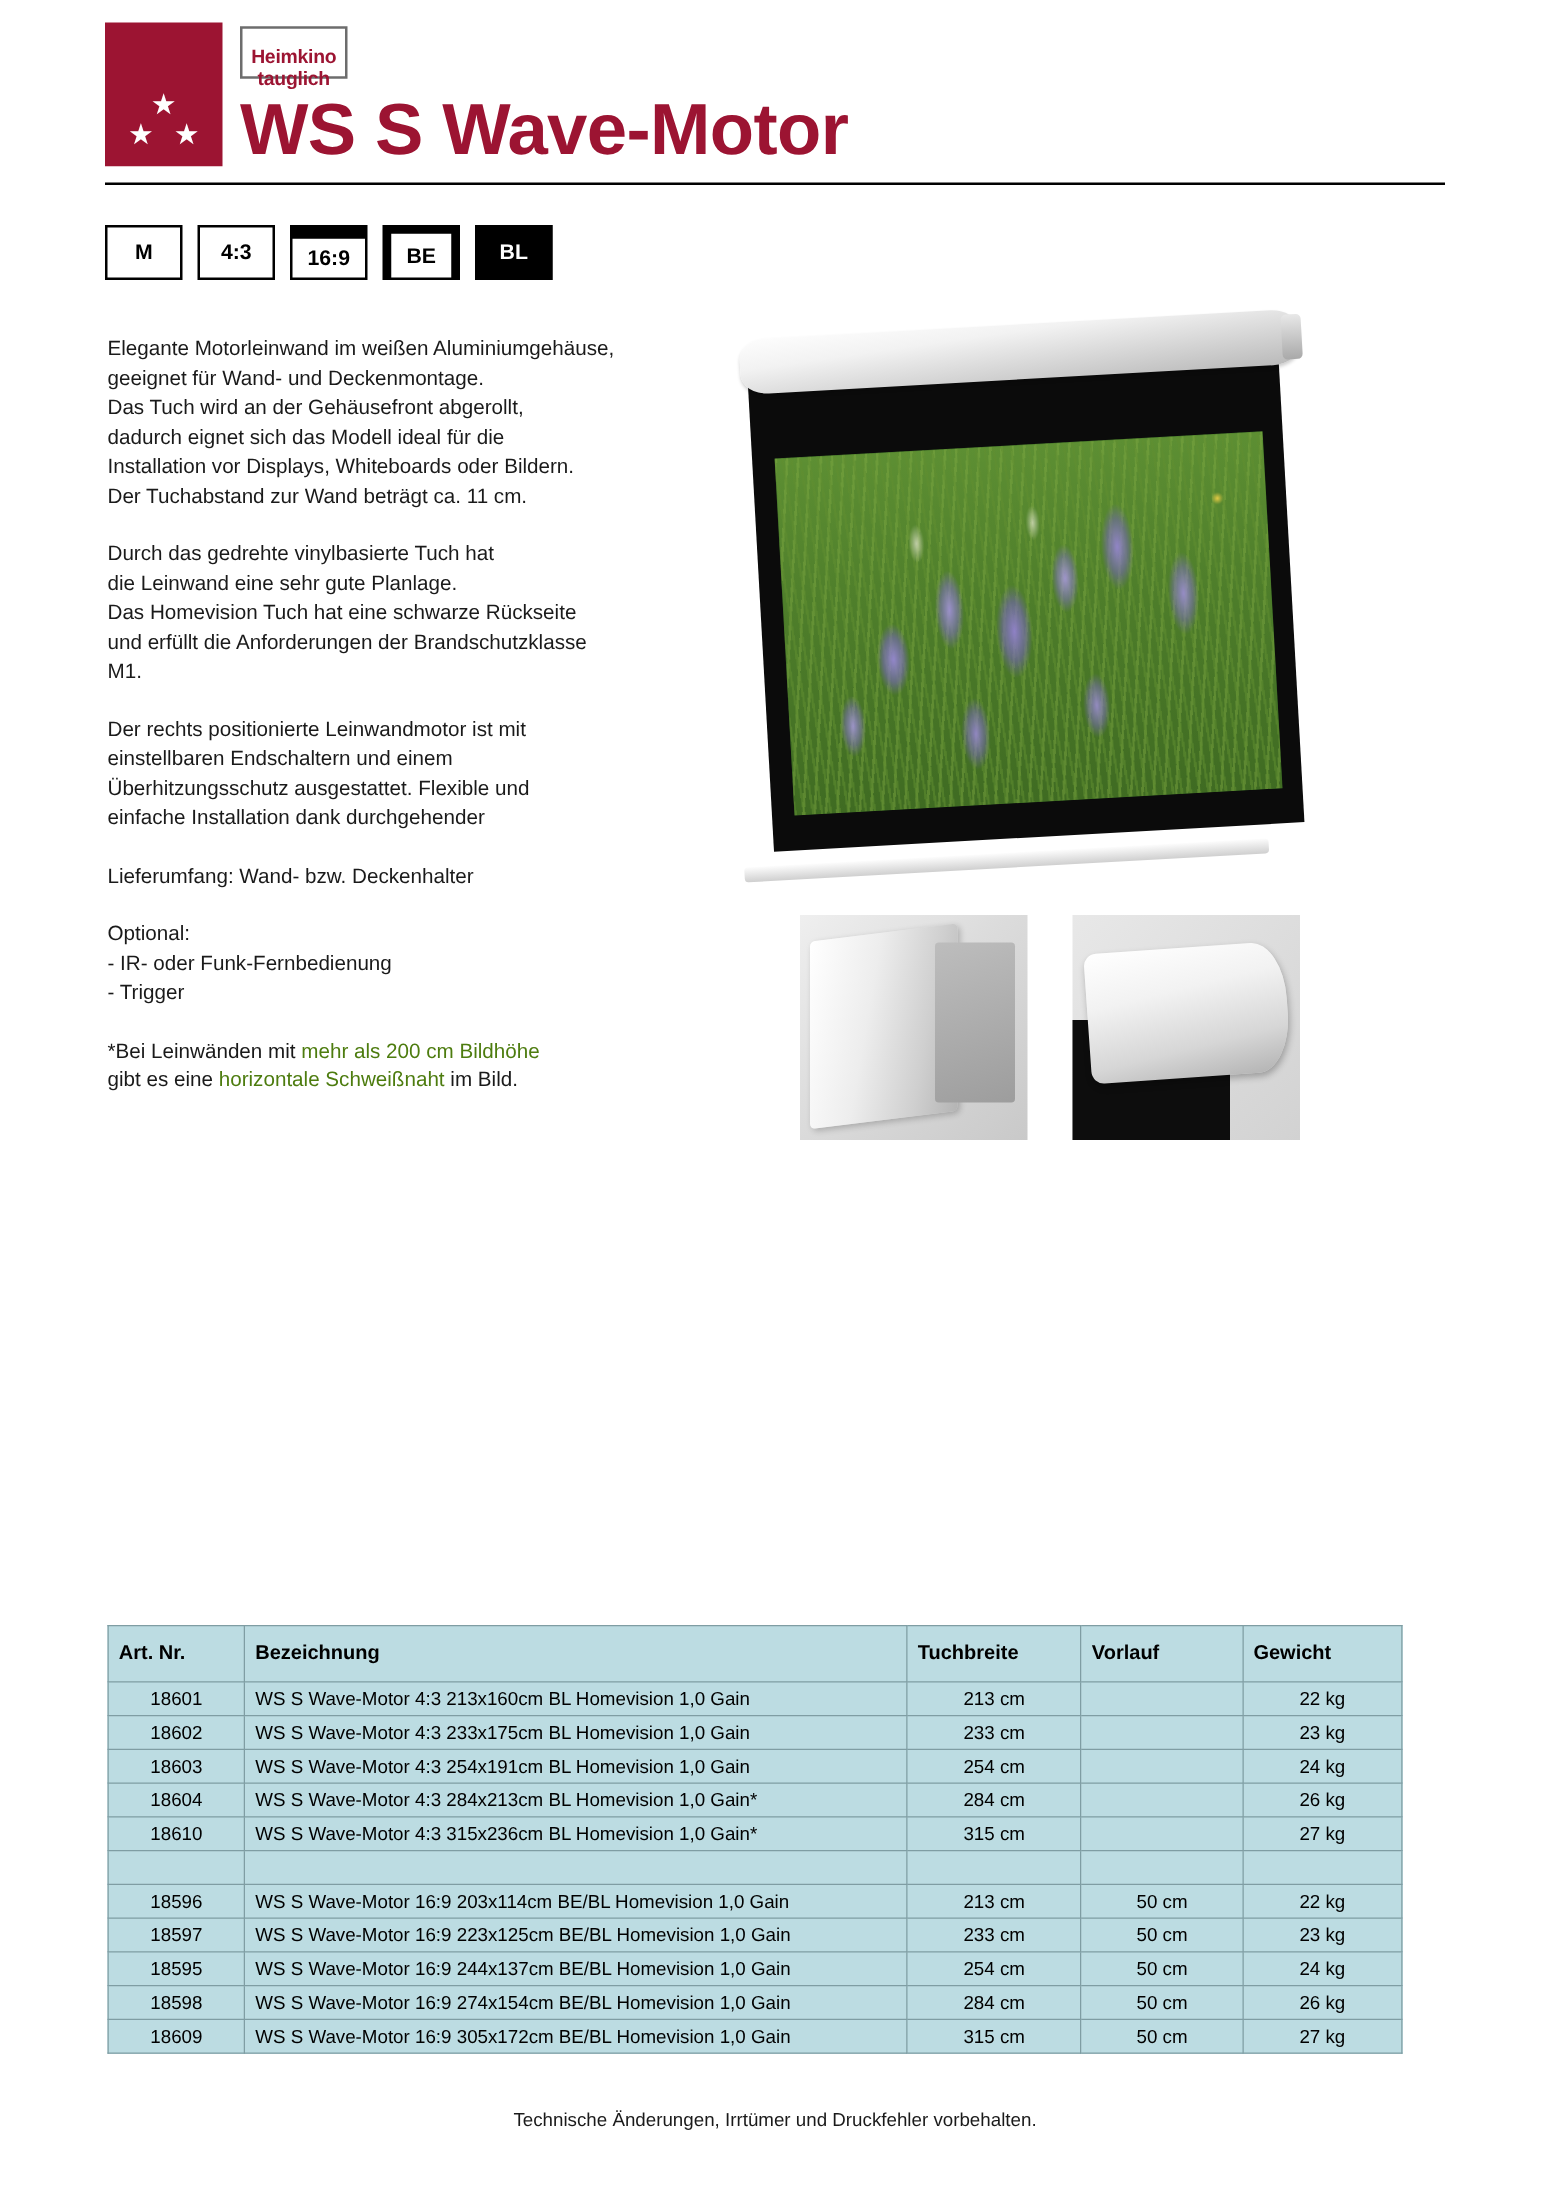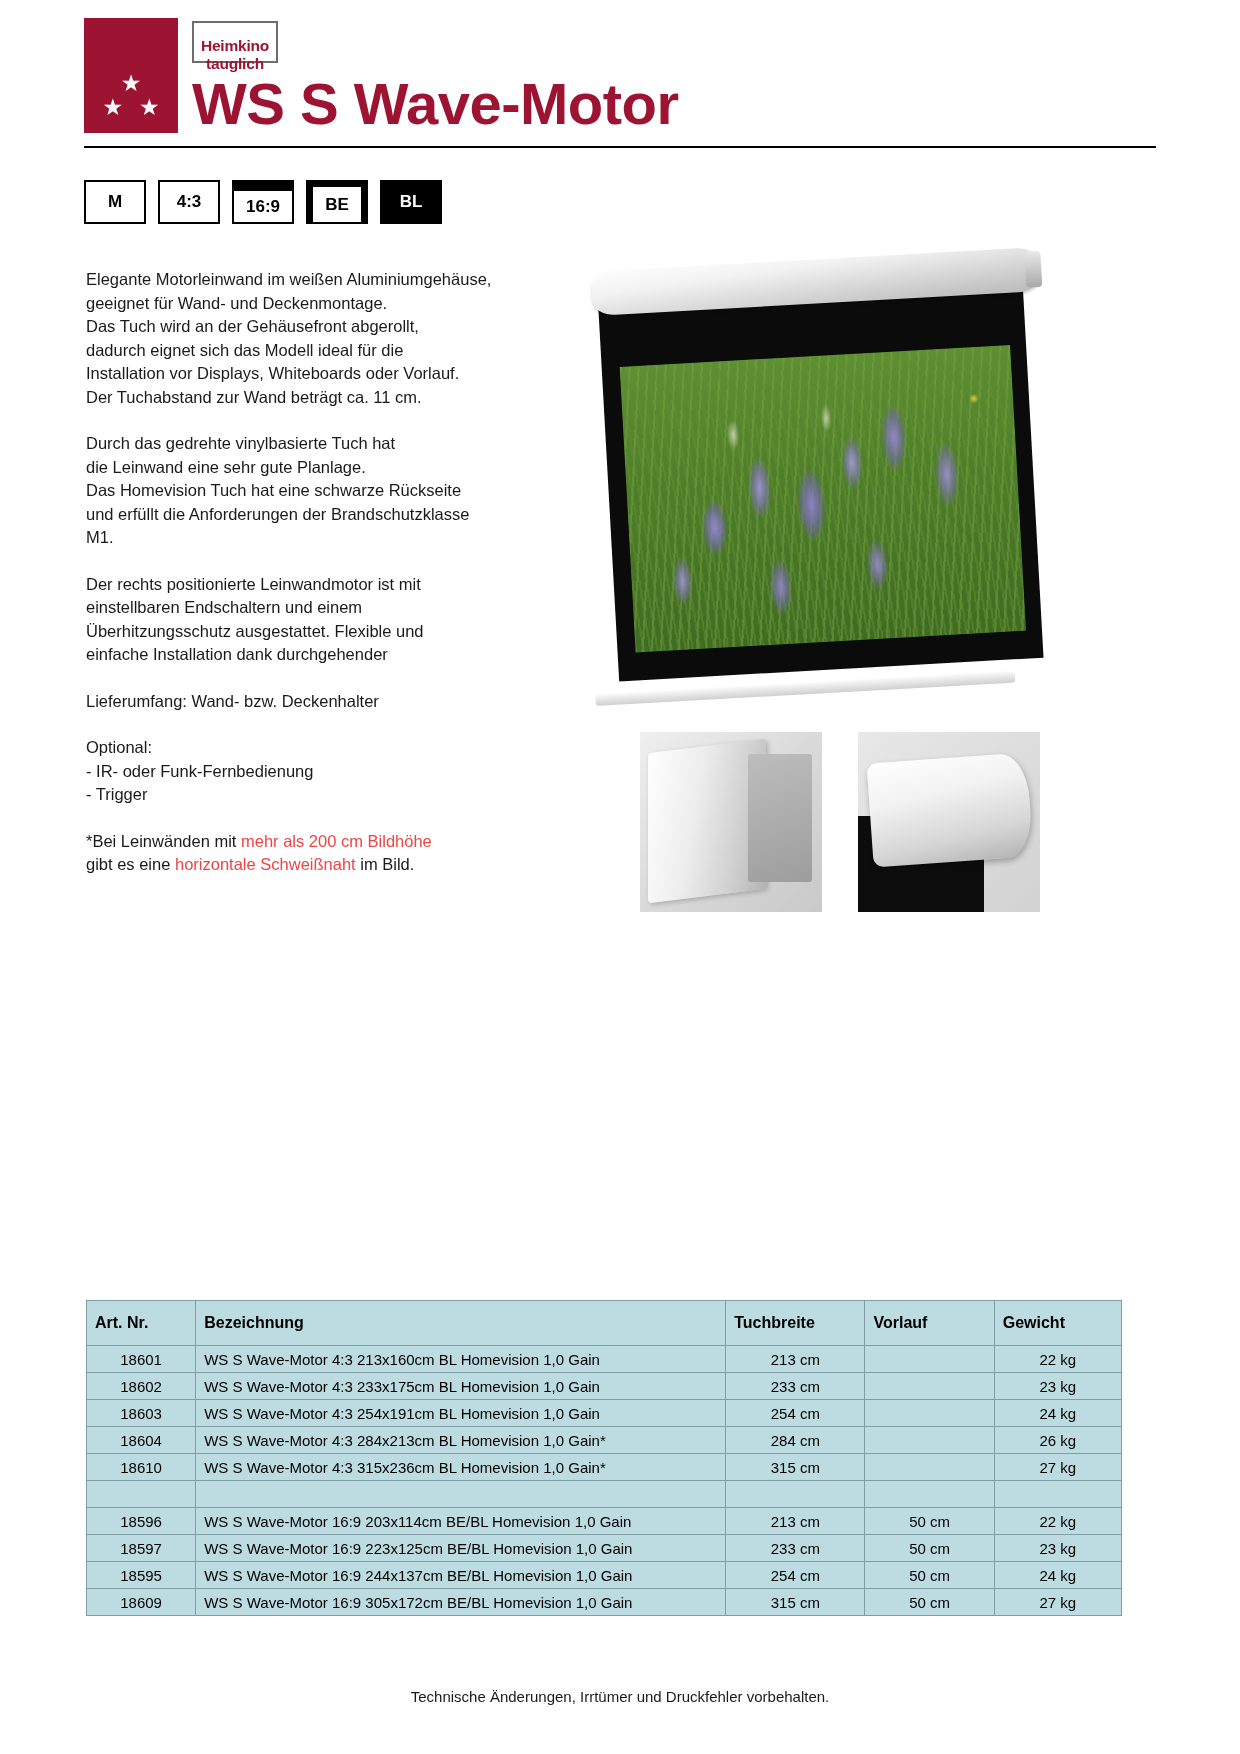--- a/index.html
+++ b/index.html
@@ -131,21 +131,21 @@
     left: 86px;
     top: 268px;
     width: 500px;
     font-size: 16.5px;
     line-height: 23.5px;
     color: #1a1a1a;
   }
   .copy-col p { margin: 0 0 23px 0; }
   .copy-col p:last-child { margin-bottom: 0; }
   .copy-col .line { display: block; }
-  .red { color: #ef4444; }
+  .red { color: #4d7c0f; }
 
   
   .hero-shot {
     position: absolute;
     left: 580px;
     top: 272px;
     width: 460px;
     height: 440px;
   }
   .hero-case {
@@ -343,21 +343,21 @@
   <div class="badge sidebar">BE</div>
   <div class="badge solid">BL</div>
 </div>
 
 <div class="copy-col">
   <p>
     <span class="line">Elegante Motorleinwand im weißen Aluminiumgehäuse,</span>
     <span class="line">geeignet für Wand- und Deckenmontage.</span>
     <span class="line">Das Tuch wird an der Gehäusefront abgerollt,</span>
     <span class="line">dadurch eignet sich das Modell ideal für die</span>
-    <span class="line">Installation vor Displays, Whiteboards oder Vorlauf.</span>
+    <span class="line">Installation vor Displays, Whiteboards oder Bildern.</span>
     <span class="line">Der Tuchabstand zur Wand beträgt ca. 11 cm.</span>
   </p>
   <p>
     <span class="line">Durch das gedrehte vinylbasierte Tuch hat</span>
     <span class="line">die Leinwand eine sehr gute Planlage.</span>
     <span class="line">Das Homevision Tuch hat eine schwarze Rückseite</span>
     <span class="line">und erfüllt die  Anforderungen der Brandschutzklasse</span>
     <span class="line">M1.</span>
   </p>
   <p>
@@ -463,20 +463,27 @@
       <td class="col-weight">23 kg</td>
     </tr>
     <tr>
       <td class="col-art">18595</td>
       <td class="col-desc">WS S Wave-Motor 16:9 244x137cm BE/BL Homevision 1,0 Gain</td>
       <td class="col-width">254 cm</td>
       <td class="col-lead">50 cm</td>
       <td class="col-weight">24 kg</td>
     </tr>
     <tr>
+      <td class="col-art">18598</td>
+      <td class="col-desc">WS S Wave-Motor 16:9 274x154cm BE/BL Homevision 1,0 Gain</td>
+      <td class="col-width">284 cm</td>
+      <td class="col-lead">50 cm</td>
+      <td class="col-weight">26 kg</td>
+    </tr>
+    <tr>
       <td class="col-art">18609</td>
       <td class="col-desc">WS S Wave-Motor 16:9 305x172cm BE/BL Homevision 1,0 Gain</td>
       <td class="col-width">315 cm</td>
       <td class="col-lead">50 cm</td>
       <td class="col-weight">27 kg</td>
     </tr>
   </tbody>
 </table>
 
 <div class="footer-note">Technische Änderungen, Irrtümer und Druckfehler vorbehalten.</div>

